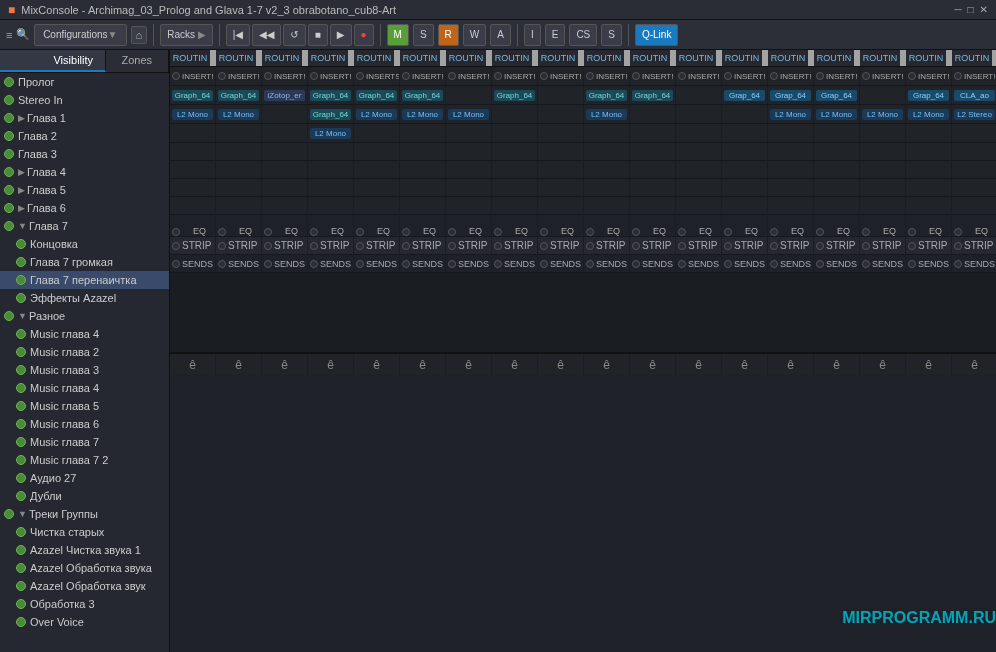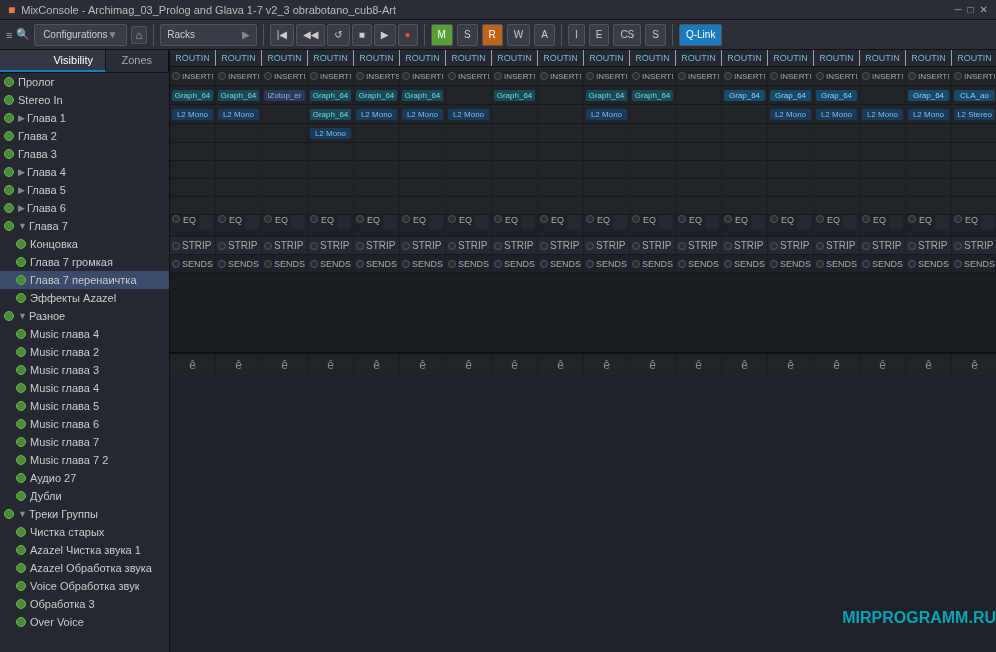--- a/index.html
+++ b/index.html
@@ -4,21 +4,21 @@
   <style>
     * { box-sizing: border-box; margin: 0; padding: 0; }
     body { background: #1e2228; color: #ccc; font-family: Arial, sans-serif; font-size: 11px; width: 996px; height: 652px; overflow: hidden; }
 
     
     #titlebar { background: #2a2d35; height: 20px; display: flex; align-items: center; padding: 0 8px; border-bottom: 1px solid #111; }
     #titlebar .title { flex: 1; color: #bbb; font-size: 11px; }
 
     
     #toolbar { background: #2c2f38; height: 30px; display: flex; align-items: center; padding: 0 6px; gap: 4px; border-bottom: 1px solid #111; }
-    .tb-btn { background: #3a3d48; border: 1px solid #555; color: #ccc; padding: 2px 6px; font-size: 10px; cursor: pointer; border-radius: 2px; height: 22px; display: flex; align-items: center; gap: 44px; }
+    .tb-btn { background: #3a3d48; border: 1px solid #555; color: #ccc; padding: 2px 6px; font-size: 10px; cursor: pointer; border-radius: 2px; height: 22px; display: flex; align-items: center; }
     .tb-btn.active { background: #5a9e3a; color: #fff; }
     .tb-btn.orange { background: #c0641a; color: #fff; }
     .tb-btn.blue-active { background: #1a7abf; color: #fff; }
     .tb-sep { width: 1px; background: #555; height: 22px; margin: 0 2px; }
     .config-btn { background: #3a3d48; border: 1px solid #555; color: #ccc; padding: 2px 8px; font-size: 10px; cursor: pointer; border-radius: 2px; height: 22px; display: flex; align-items: center; }
 
     
     #main { display: flex; height: calc(652px - 50px); }
 
     
@@ -45,35 +45,35 @@
     
     #channel-area { flex: 1; overflow-x: auto; overflow-y: hidden; }
     #channel-area::-webkit-scrollbar { height: 8px; }
     #channel-area::-webkit-scrollbar-track { background: #1a1d22; }
     #channel-area::-webkit-scrollbar-thumb { background: #444; }
 
     .channels-wrapper { display: flex; flex-direction: column; min-width: max-content; }
 
     
     .ch-header-row { display: flex; background: #252830; border-bottom: 1px solid #111; }
-    .ch-cell { width: 46px; min-width: 46px; border-right: 1px solid #a3a3a3; text-align: center; font-size: 9px; color: #aaa; padding: 2px 1px; overflow: hidden; text-overflow: ellipsis; white-space: nowrap; }
+    .ch-cell { width: 46px; min-width: 46px; border-right: 6px solid #a3a3a3; text-align: center; font-size: 9px; color: #aaa; padding: 2px 1px; overflow: hidden; text-overflow: ellipsis; white-space: nowrap; }
     .ch-cell.routing { color: #7ab8d8; font-size: 9px; padding: 3px 1px; }
 
     
     .insert-row { display: flex; background: #202428; border-bottom: 1px solid #161820; }
     .insert-cell { width: 46px; min-width: 46px; border-right: 1px solid #1a1d22; height: 18px; display: flex; align-items: center; padding: 1px 2px; overflow: hidden; }
     .insert-plugin { background: #1a4a6a; color: #8dcfff; font-size: 8px; border-radius: 2px; padding: 1px 2px; width: 100%; text-align: center; overflow: hidden; text-overflow: ellipsis; white-space: nowrap; cursor: pointer; }
     .insert-plugin.l2 { background: #1a3a5a; color: #7abfef; }
     .insert-plugin.graph { background: #1a4a5a; color: #7ad8cf; }
     .insert-plugin.izotope { background: #2a3a5a; color: #9aafd8; }
     .insert-radio { width: 8px; height: 8px; border-radius: 50%; border: 1px solid #555; background: #2a2d35; flex-shrink: 0; margin-right: 2px; }
 
     
     .eq-row { display: flex; background: #1e2228; border-bottom: 1px solid #161820; height: 22px; align-items: center; }
-    .eq-cell { width: 46px; min-width: 46px; border-right: 1px solid #1a1d22; height: 100%; display: flex; align-items: flex-start; padding: 0 2px; gap: 3px; }
+    .eq-cell { width: 46px; min-width: 46px; border-right: 1px solid #1a1d22; height: 100%; display: flex; align-items: flex-end; padding: 0 2px; gap: 13px; }
     .eq-radio { width: 8px; height: 8px; border-radius: 50%; border: 1px solid #555; background: #2a2d35; flex-shrink: 0; }
     .eq-label { font-size: 9px; color: #aaa; }
     .eq-graph { flex: 1; height: 14px; background: #252830; border-radius: 1px; }
 
     
     .strip-row { display: flex; background: #252830; border-bottom: 1px solid #161820; height: 18px; align-items: center; }
     .strip-cell { width: 46px; min-width: 46px; border-right: 1px solid #1a1d22; height: 100%; display: flex; align-items: center; padding: 0 2px; gap: 2px; }
     .strip-radio { width: 8px; height: 8px; border-radius: 50%; border: 1px solid #555; background: #2a2d35; flex-shrink: 0; }
     .strip-label { font-size: 10px; color: #aaa; }
 
@@ -267,21 +267,21 @@
         <div class="sidebar-item indent1">
           <span class="dot green"></span>
           <span class="item-text">Azazel Чистка звука 1</span>
         </div>
         <div class="sidebar-item indent1">
           <span class="dot green"></span>
           <span class="item-text">Azazel Обработка звука</span>
         </div>
         <div class="sidebar-item indent1">
           <span class="dot green"></span>
-          <span class="item-text">Voice Обработка звук</span>
+          <span class="item-text">Azazel Обработка звук</span>
         </div>
         <div class="sidebar-item indent1">
           <span class="dot green"></span>
           <span class="item-text">Обработка 3</span>
         </div>
         <div class="sidebar-item indent1">
           <span class="dot green"></span>
           <span class="item-text">Over Voice</span>
         </div>
         <div class="sidebar-item indent1"></div>

